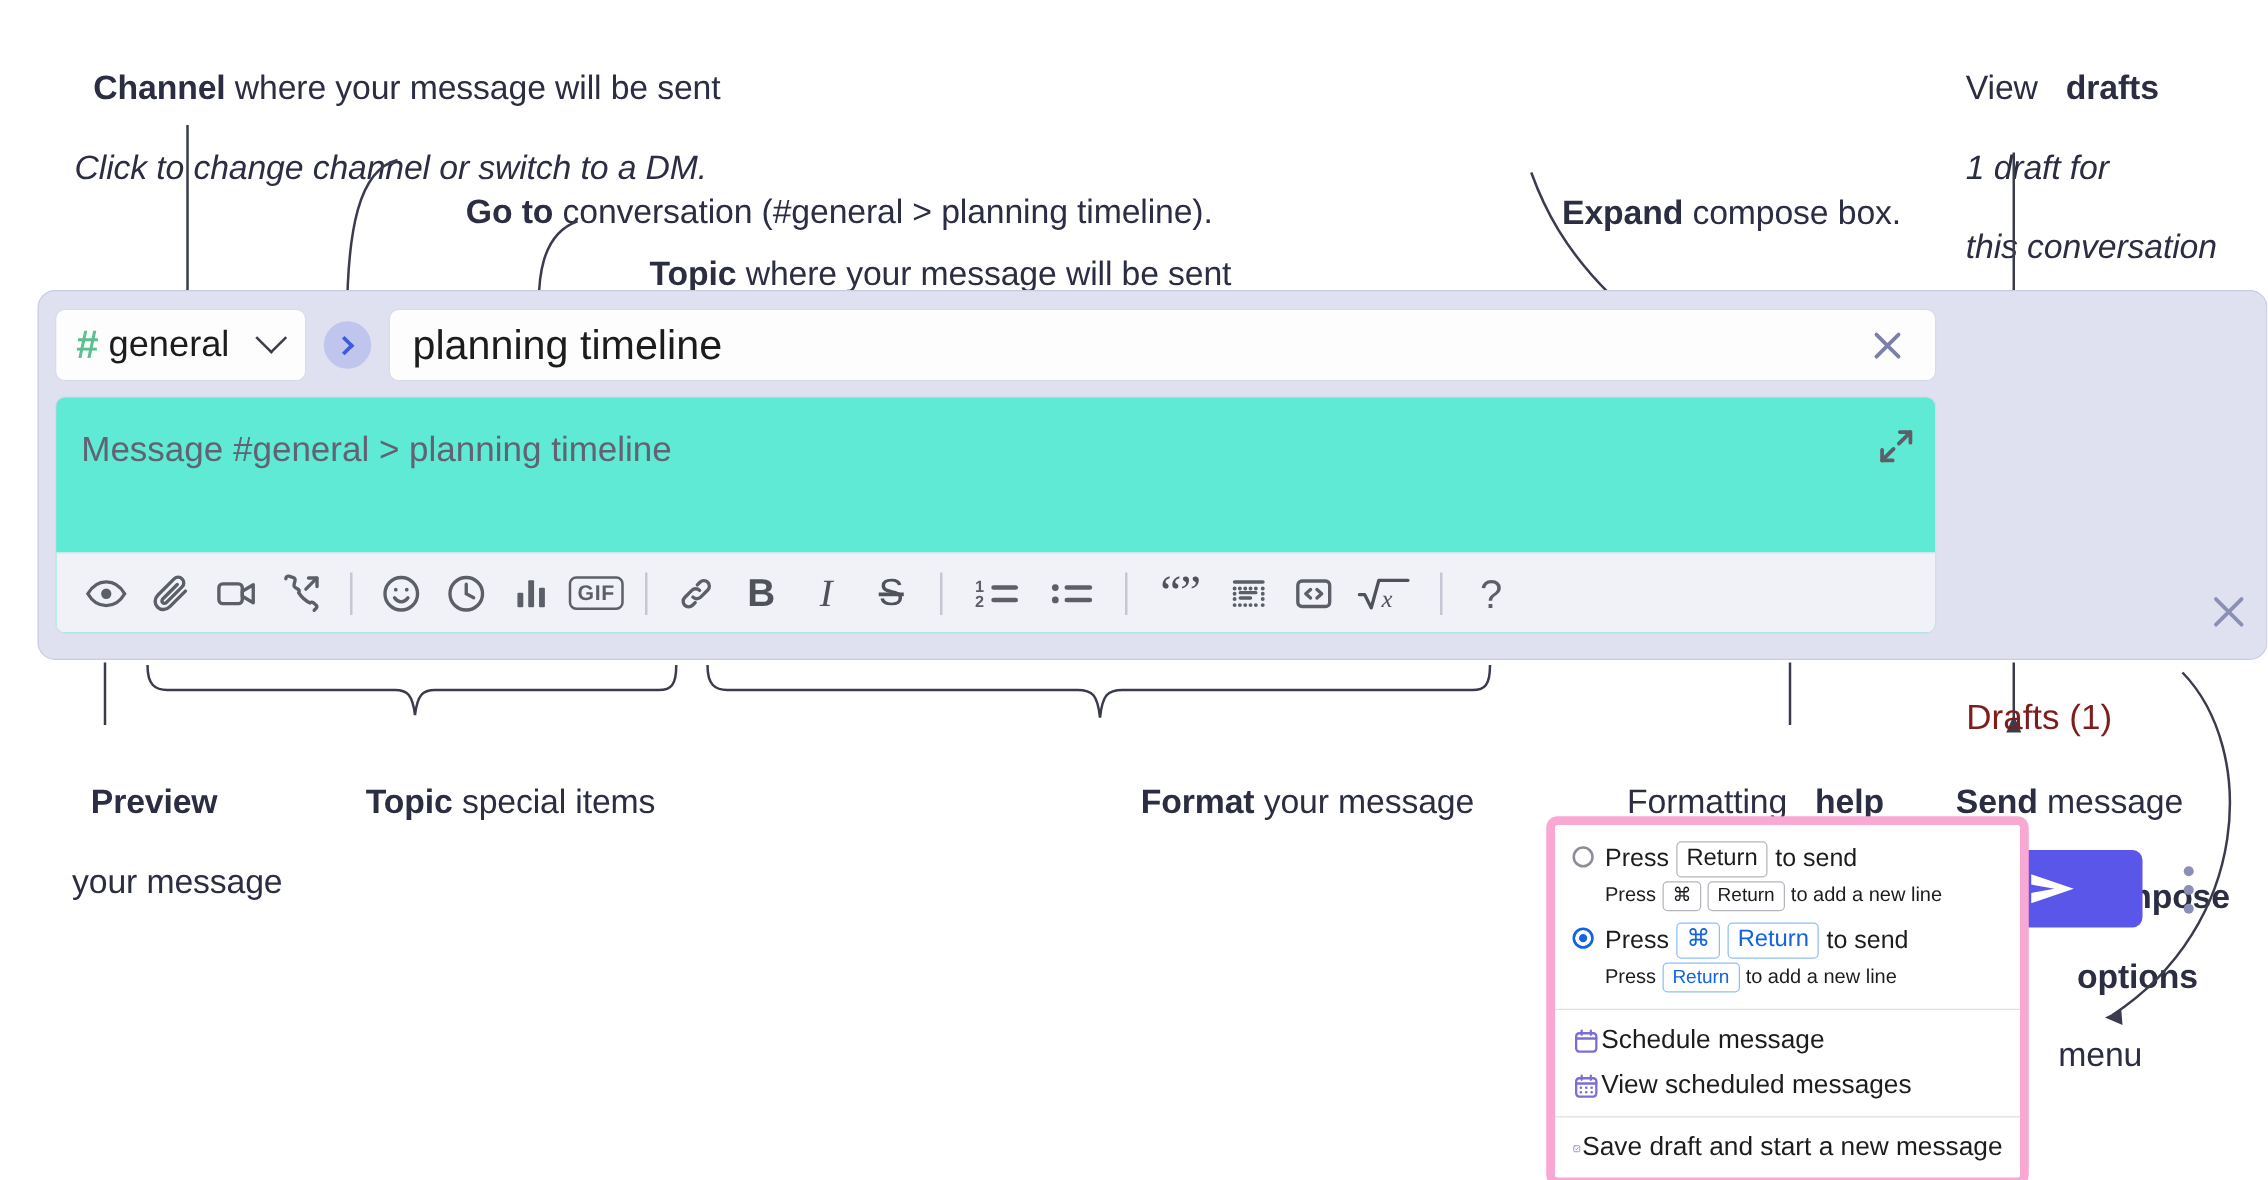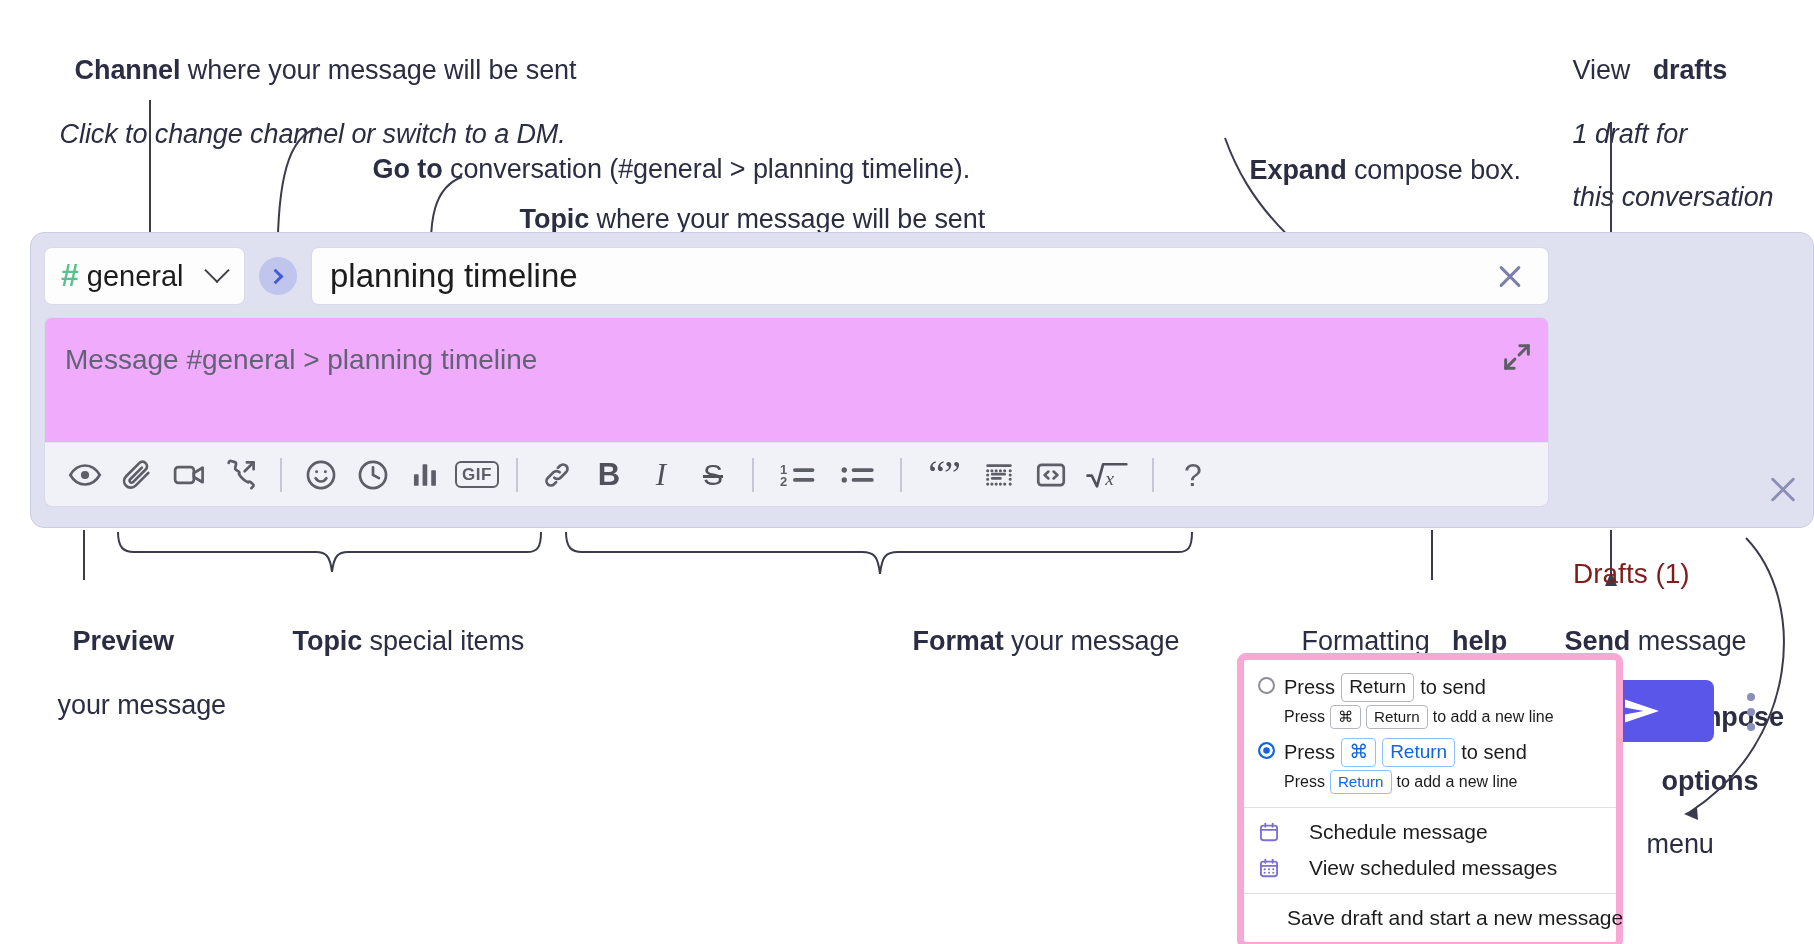--- a/index.html
+++ b/index.html
@@ -137,21 +137,21 @@
     border-radius: 2px;
   }
   #topic-clear:before { transform: rotate(45deg); }
   #topic-clear:after  { transform: rotate(-45deg); }
 
   
   #message-box {
     position: relative;
     margin-top: 10px;
     height: 190px;
-    background: #f0abfc;
+    background: #5eead4;
     border: 1px solid #d9dbe8;
     border-radius: 8px;
     overflow: hidden;
   }
   #message-placeholder {
     position: absolute;
     left: 20px; top: 26px;
     font-size: 28px;
     color: #616274;
   }
@@ -313,22 +313,22 @@
     display: inline-block;
   }
   .key.blue { border-color: #8fc0f5; color: #1264e0; }
   .menu-div {
     height: 1px;
     background: #dfe0e3;
     margin: 7px 0 6px 0;
   }
   .menu-item {
     display: flex;
-    align-items: center;
-    gap: 29px;
+    align-items: flex-end;
+    gap: 1px;
     padding: 6px 14px;
     font-size: 21px;
     cursor: pointer;
     white-space: nowrap;
   }
 </style>
 </head>
 <body>
 
 <div id="page">

